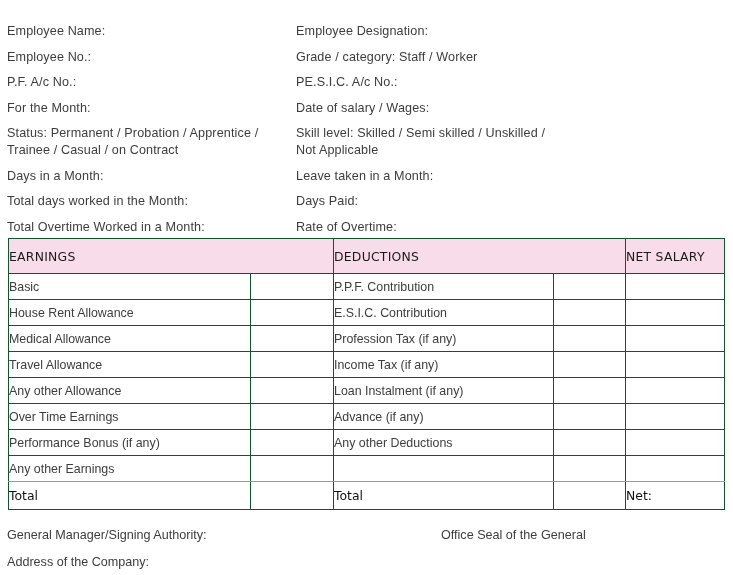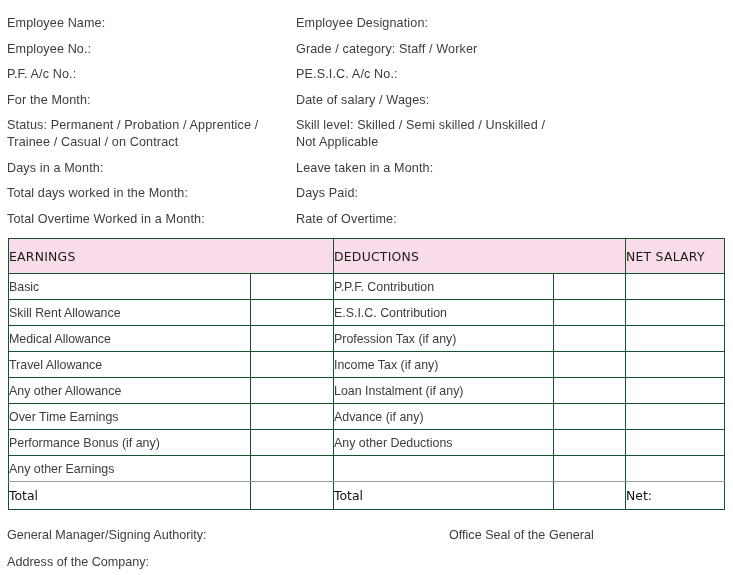--- a/index.html
+++ b/index.html
@@ -23,21 +23,21 @@
     height: 575px;
     box-sizing: border-box;
   }
 
   
   .fields {
     position: absolute;
     left: 0;
     top: 0;
     width: 733px;
-    padding: 15px 0 0 0;
+    padding: 23px 0 0 0;
     box-sizing: border-box;
   }
   .field-row {
     display: flex;
     align-items: flex-start;
     margin-bottom: 8.5px;
   }
   .field-col-left {
     width: 296px;
     padding-left: 7px;
@@ -128,21 +128,20 @@
   .footer {
     position: absolute;
     left: 0;
     top: 527px;
     width: 733px;
   }
   .footer-row {
     display: flex;
     align-items: flex-start;
     margin-bottom: 10px;
-    gap: 8px;
   }
   .footer-left {
     width: 441px;
     padding-left: 7px;
     box-sizing: border-box;
     font-size: 12.6px;
     line-height: 17px;
     color: #3d3d3d;
   }
   .footer-right {
@@ -252,21 +251,21 @@
       </thead>
       <tbody>
         <tr class="first-body">
           <td class="item">Basic</td>
           <td class="amt"></td>
           <td class="item">P.P.F. Contribution</td>
           <td class="amt"></td>
           <td class="amt"></td>
         </tr>
         <tr>
-          <td class="item">Skill Rent Allowance</td>
+          <td class="item">House Rent Allowance</td>
           <td class="amt"></td>
           <td class="item">E.S.I.C. Contribution</td>
           <td class="amt"></td>
           <td class="amt"></td>
         </tr>
         <tr>
           <td class="item">Medical Allowance</td>
           <td class="amt"></td>
           <td class="item">Profession Tax (if any)</td>
           <td class="amt"></td>

